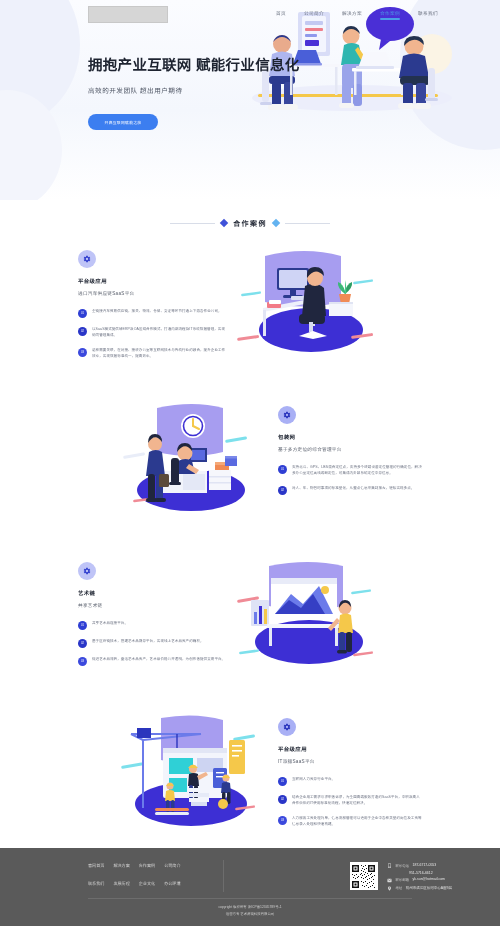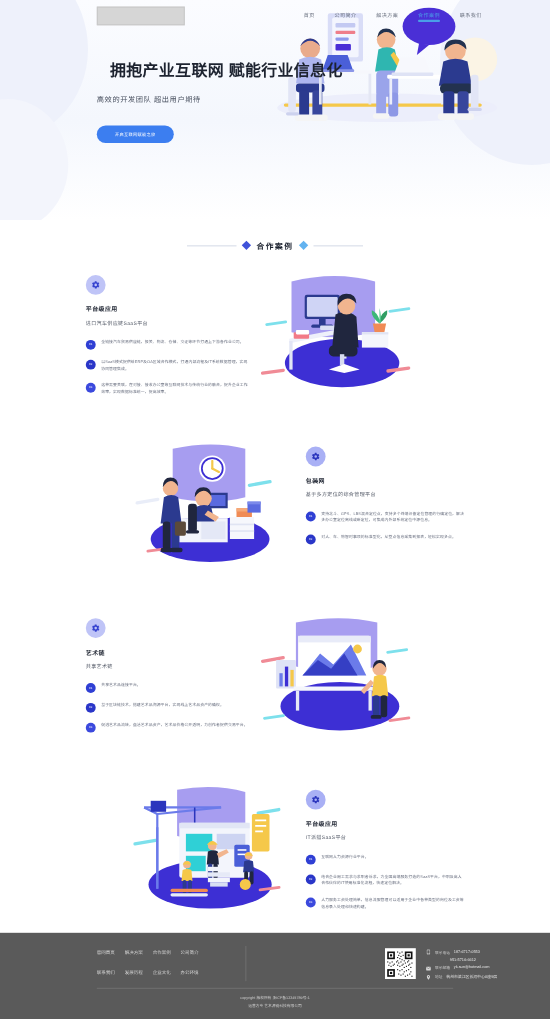--- a/index.html
+++ b/index.html
@@ -74,21 +74,21 @@
   }
 
   
   .hero-body {
     position:relative; z-index:4;
     display:flex; padding:28px 30px 0 88px;
   }
   .hero-text { width:215px; }
   .hero-title {
     font-size:14.5px; font-weight:bold; color:#1d2330;
-    letter-spacing:.3px; line-height:1.25; white-space:nowrap;margin-left:12px;
+    letter-spacing:.3px; line-height:1.25; white-space:nowrap;
   }
   .hero-sub {
     margin-top:11px;
     font-size:6.6px; color:#4b5261; letter-spacing:.5px;
   }
   .hero-btn {
     margin-top:19px;
     width:70px; height:16px;
     background:#3c7ef0; border:none; border-radius:8px;
     color:#fff; font-size:3.8px; letter-spacing:.3px;

